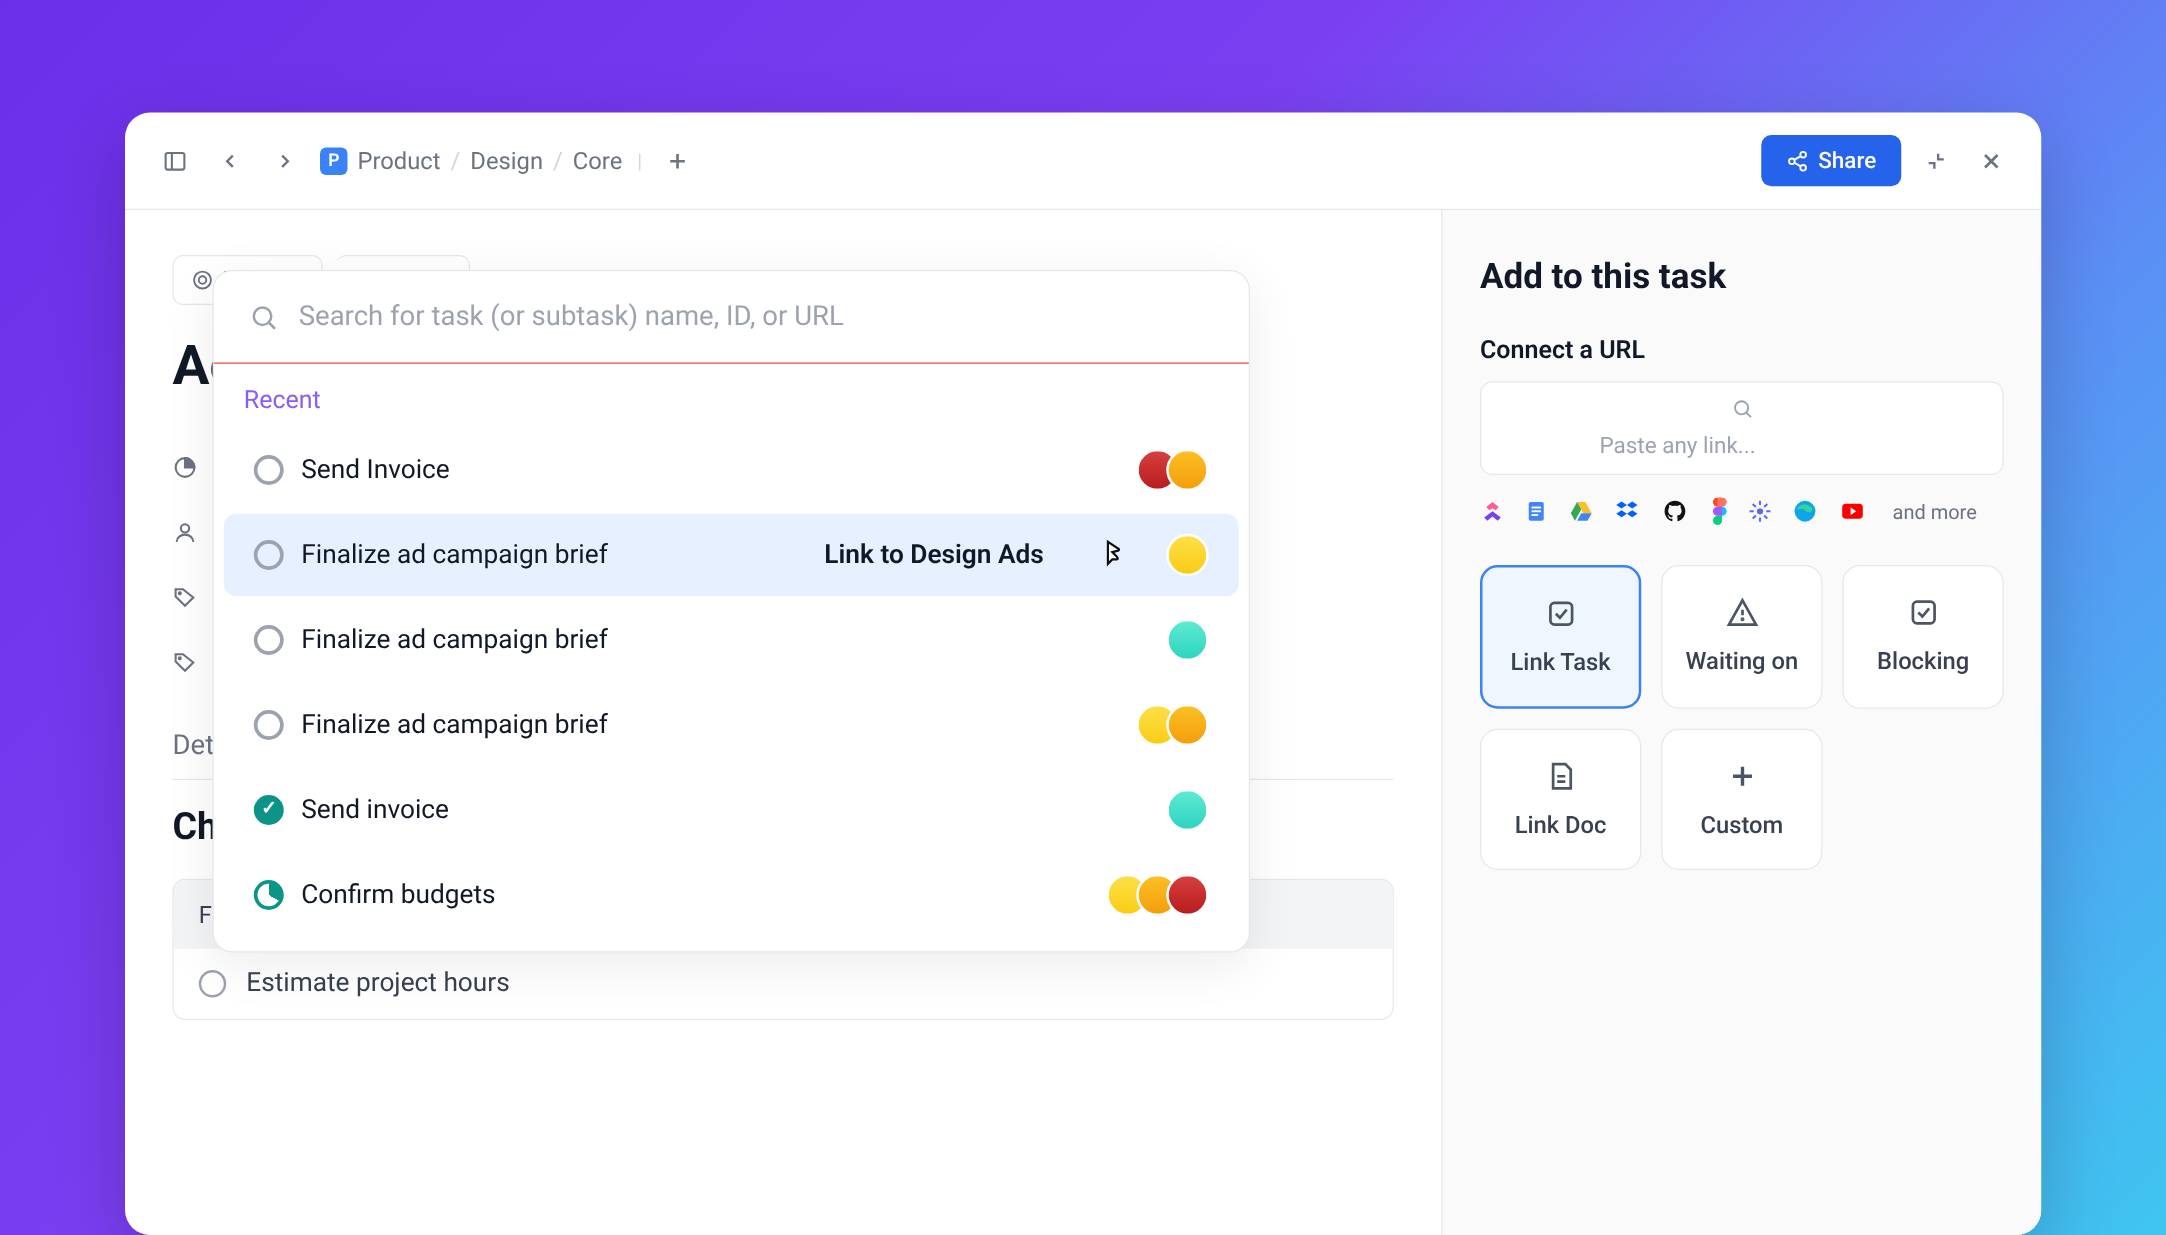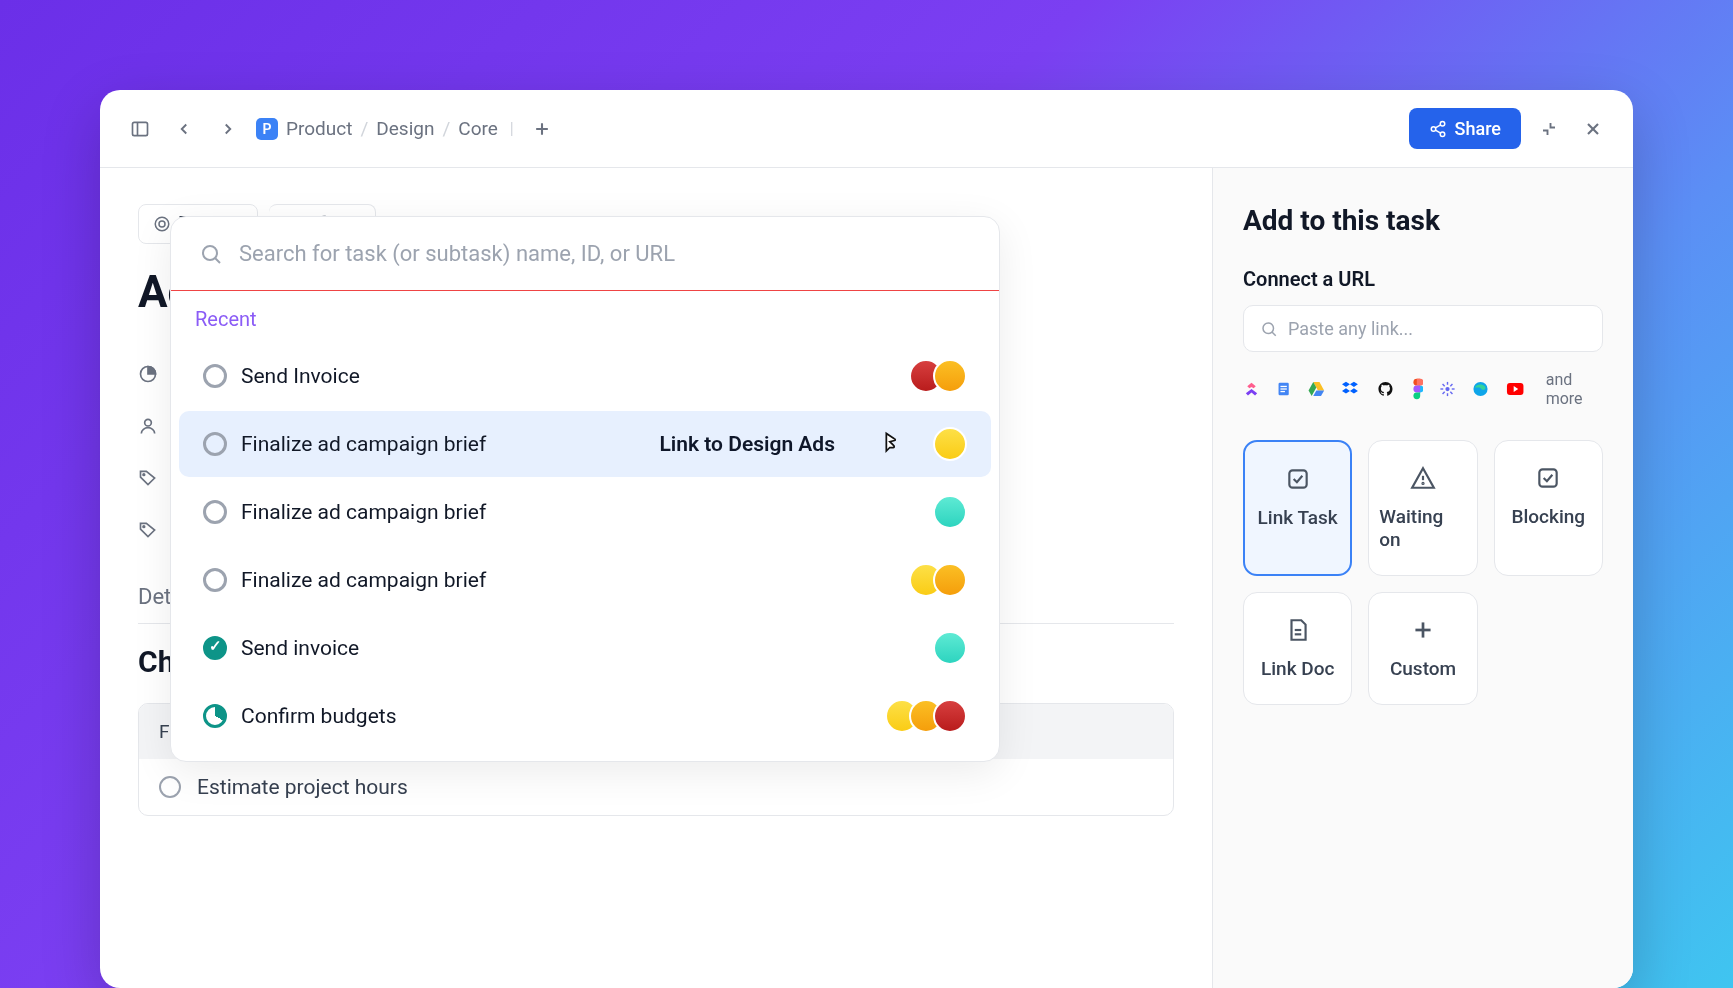--- a/index.html
+++ b/index.html
@@ -41,24 +41,24 @@
 .status-circle.done::after { content: "✓"; color: #fff; position: absolute; top: -2px; left: 3px; font-size: 15px; font-weight: bold; }
 .status-circle.progress { border-color: #0d9488; background: conic-gradient(#0d9488 0 33%, #fff 33% 100%); }
 .avatars { display: flex; }
 .avatar { width: 34px; height: 34px; border-radius: 50%; border: 2px solid #fff; margin-left: -10px; background: #ddd; }
 .avatar:first-child { margin-left: 0; }
 .av-red { background: linear-gradient(#d73f3f,#b91c1c); }
 .av-orange { background: linear-gradient(#fbbf24,#f59e0b); }
 .av-teal { background: linear-gradient(#5eead4,#2dd4bf); }
 .av-yellow { background: linear-gradient(#fde047,#facc15); }
 
-.right-pane { width: 421px; border-left: 1px solid #e5e7eb; background: #fafafa; padding: 36px 30px; }
+.right-pane { width: 480px; border-left: 1px solid #e5e7eb; background: #fafafa; padding: 36px 30px; }
 .right-title { font-size: 28px; font-weight: 700; color: #111827; margin-bottom: 30px; }
 .right-section-label { font-size: 20px; font-weight: 600; color: #111827; margin-bottom: 14px; }
-.url-input-wrap { display: flex; align-items: center; gap: 10px; border: 1px solid #e5e7eb; border-radius: 10px; padding: 12px 16px; background: #fff; }
+.url-input-wrap { display: flex; align-items: center; gap: 10px; border: 1px solid #e5e7eb; border-radius: 10px; padding: 12px 16px; background: #fff; flex-direction: column; }
 .url-input { border: none; outline: none; font-size: 18px; flex: 1; }
 .url-input::placeholder { color: #9ca3af; }
 .app-icons { display: flex; align-items: center; gap: 16px; margin: 18px 0 32px; font-size: 16px; }
 .and-more { color: #6b7280; margin-left: 4px; }
 .card-grid { display: grid; grid-template-columns: 1fr 1fr 1fr; gap: 16px; }
 .card { background: #fff; border: 1px solid #e5e7eb; border-radius: 14px; padding: 24px 10px; display: flex; flex-direction: column; align-items: center; gap: 14px; font-size: 19px; font-weight: 500; color: #374151; cursor: pointer; }
 .card.active { border: 2px solid #3b82f6; background: #f0f6ff; }
 .card-icon { color: #4b5563; }
 </style>
 </head>

